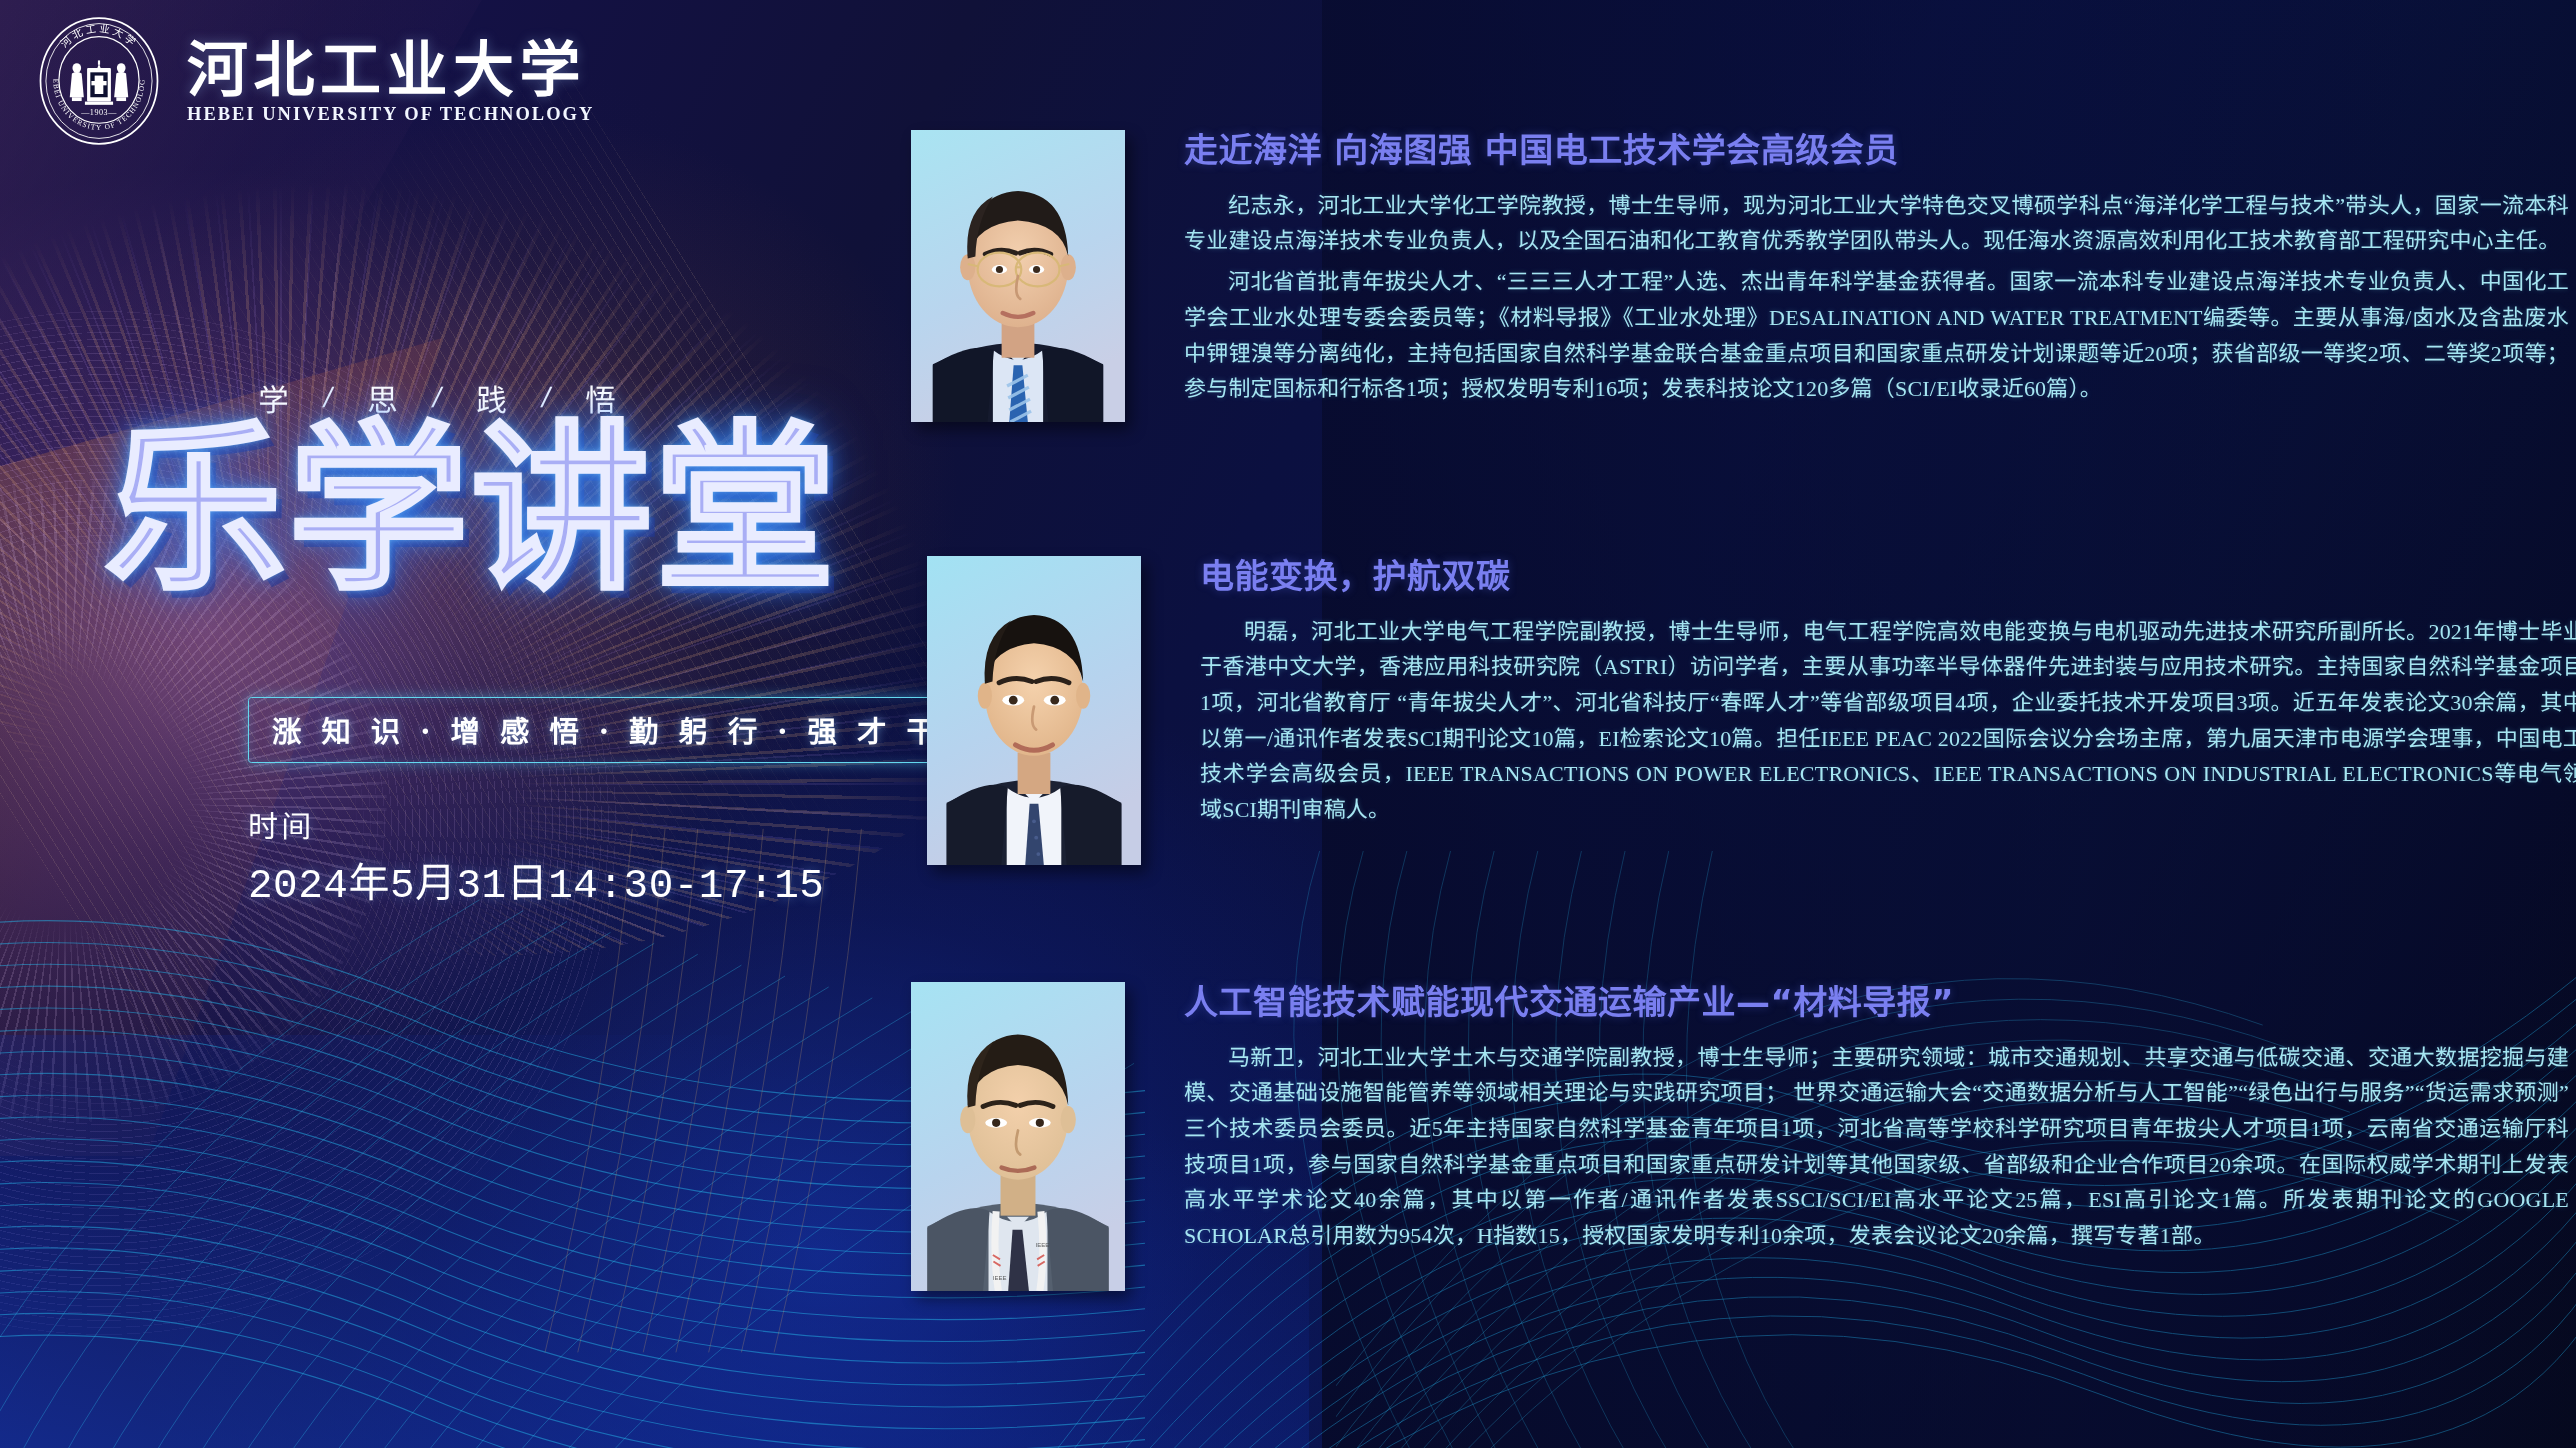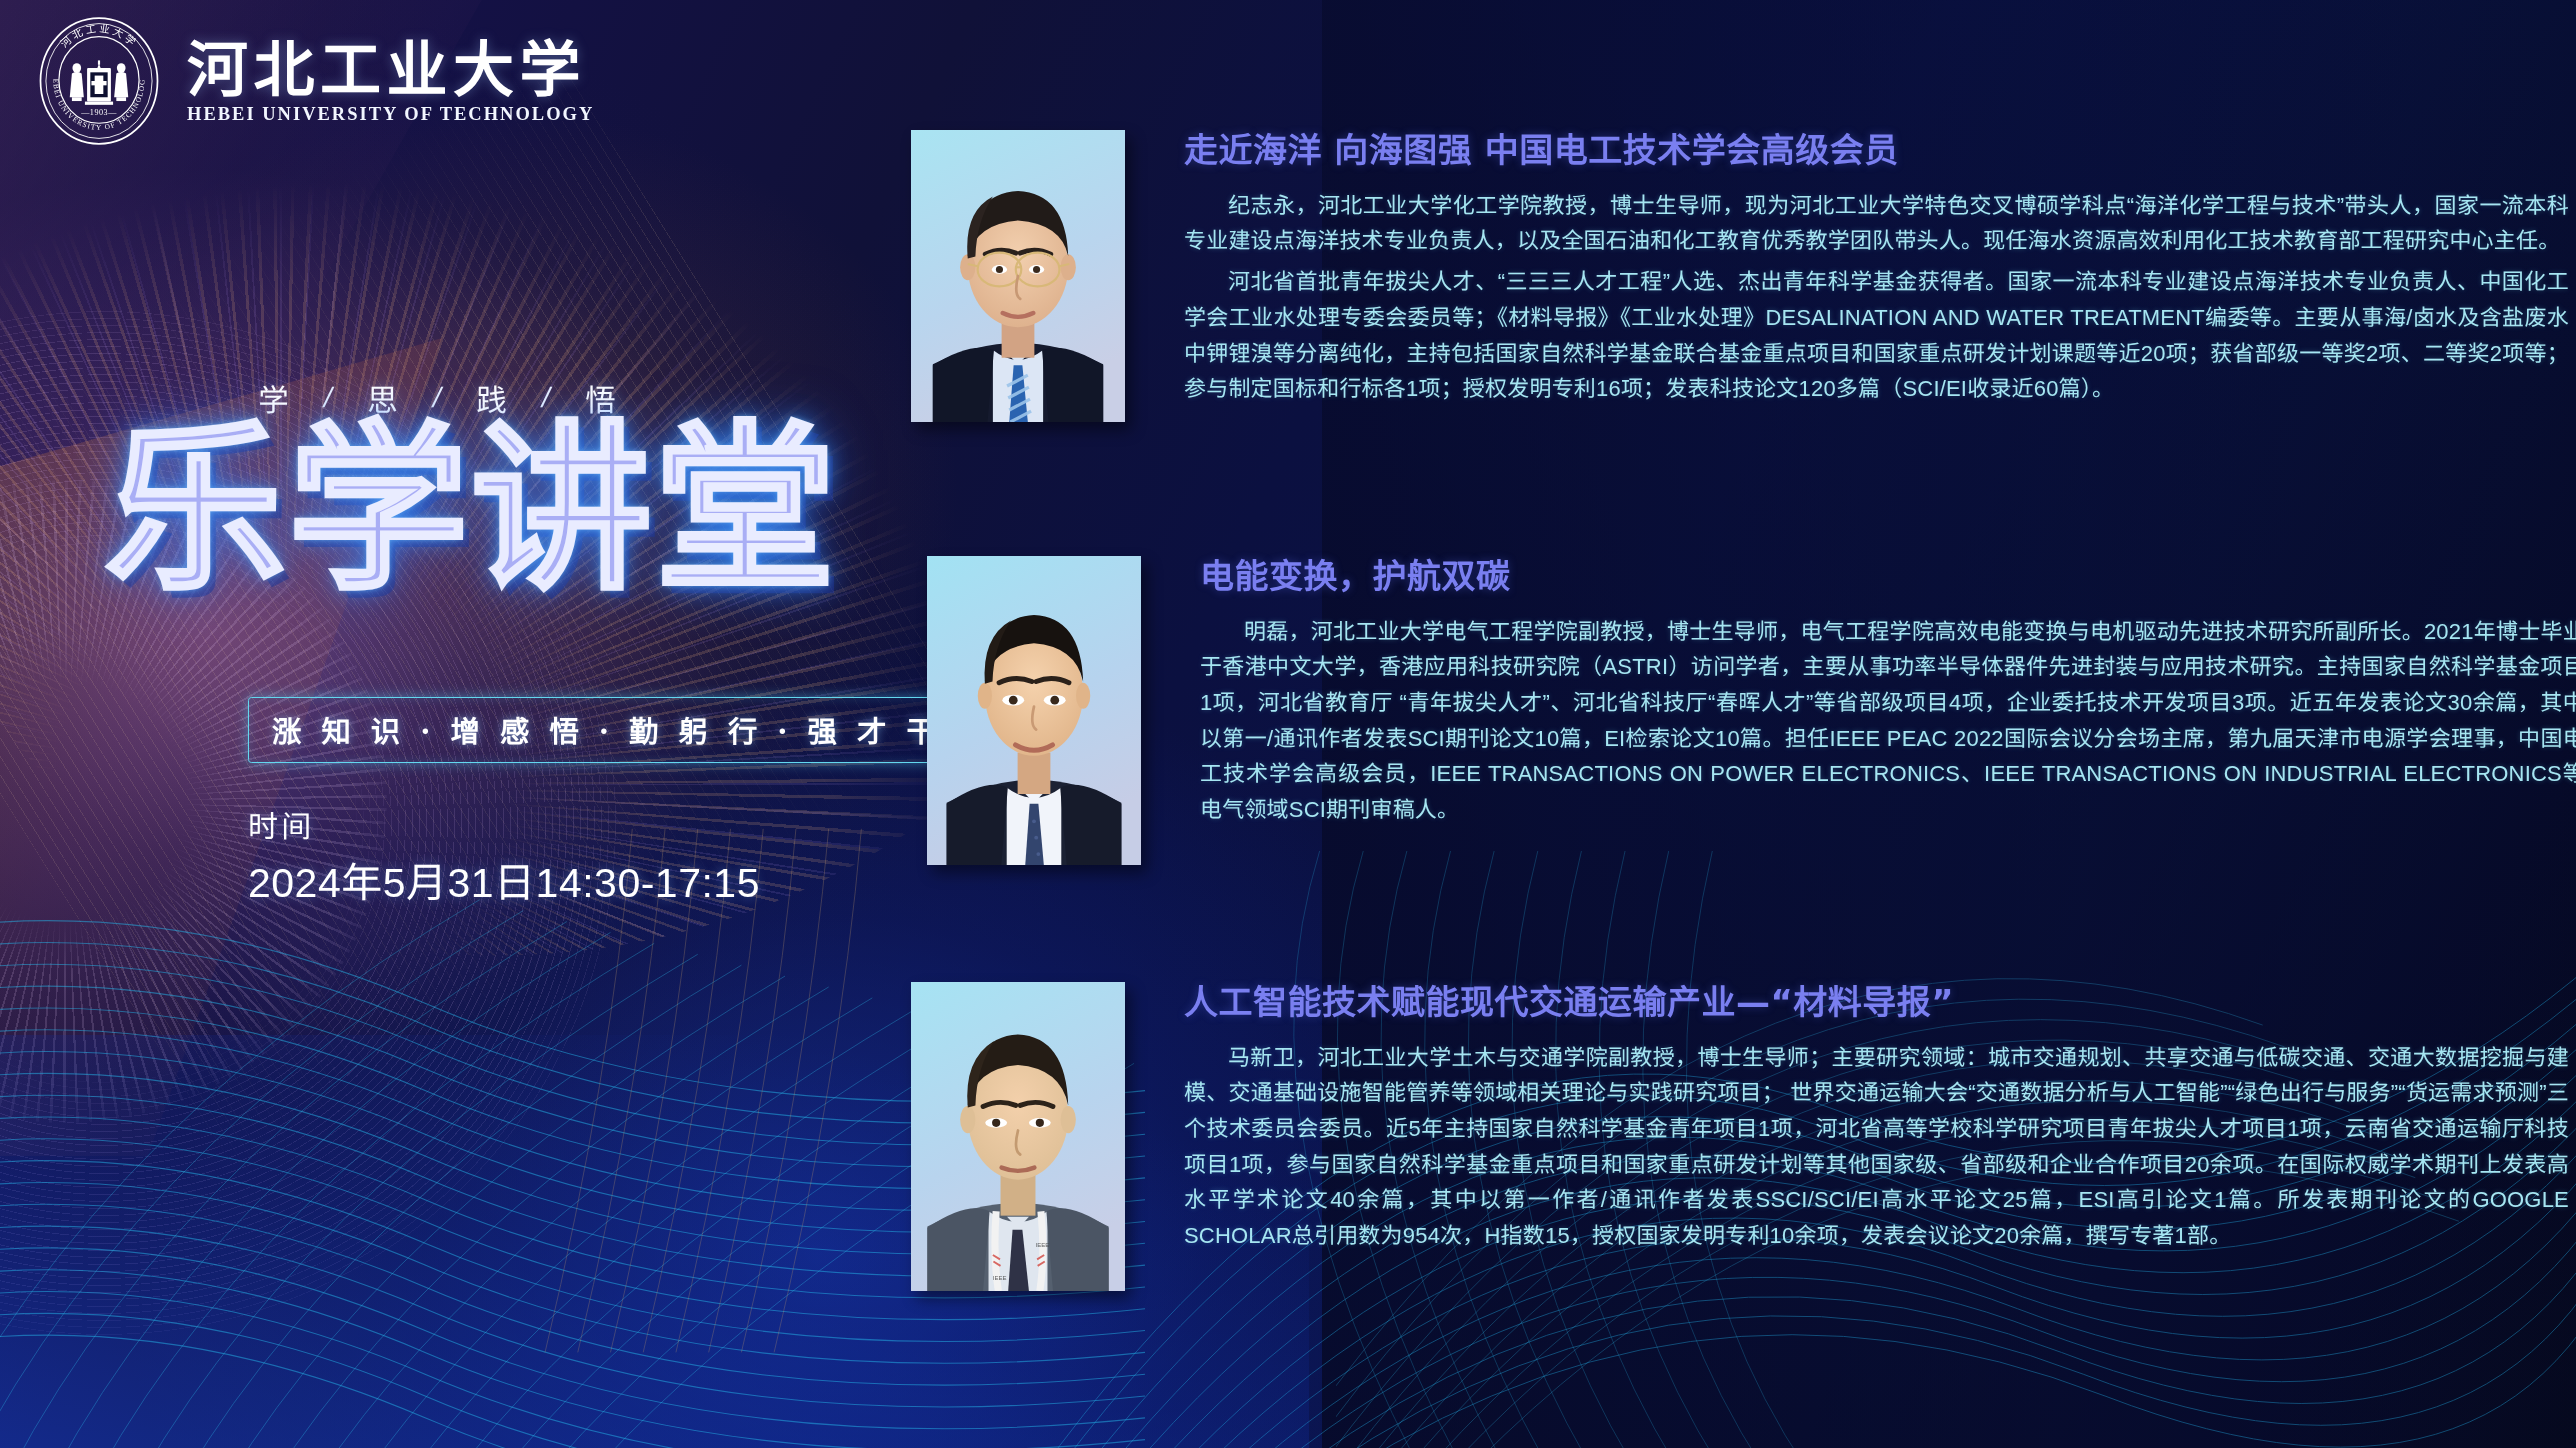--- a/index.html
+++ b/index.html
@@ -158,20 +158,21 @@
 
   .info{position:absolute;left:248px;top:802px;color:#ffffff;}
   .info .lbl{
     font-size:30px;letter-spacing:3.3px;margin:0 0 3.3px;font-weight:400;
     text-shadow:0 0 11px rgba(120,180,255,.45);
   }
   .info .val{
     font-size:41px;letter-spacing:0.5px;margin:0 0 29.4px;font-weight:400;
     text-shadow:0 0 11px rgba(120,180,255,.45);
     white-space:nowrap;
+    font-family:Liberation Mono, monospace;
   }
   .info .val:last-child{margin-bottom:0;}
 
   
   .talks{position:absolute;left:911px;top:0;width:1665px;height:1449px;z-index:35;}
   .talk{position:absolute;display:flex;gap:0;}
   .talk-1{left:0;top:130px;}
   .talk-2{left:16px;top:556px;}
   .talk-3{left:0;top:982px;}
 
@@ -188,21 +189,21 @@
   .talk-body{flex:1 1 auto;width:1385px;padding-top:1.1px;}
   .talk-title{
     font-size:34px;line-height:1.12;font-weight:700;letter-spacing:0.5px;
     color:#7a7ff0;
     font-family:"DejaVu Sans","Liberation Sans",sans-serif;
     margin:0 0 18.5px;
     text-shadow:0 0 8.7px rgba(90,110,240,.35);
   }
   .talk-para{
     font-size:22px;line-height:1.62;color:#a6e6f2;
-    font-family:Liberation Sans, sans-serif;
+    font-family:Liberation Serif, serif;
     margin:0 0 5.5px;
     text-indent:2em;
     text-align:justify;
     letter-spacing:0.2px;
     text-shadow:0 0 5.5px rgba(110,210,245,.30);
   }
   .talk-para:last-child{margin-bottom:0;}
 </style>
 </head>
 <body>

